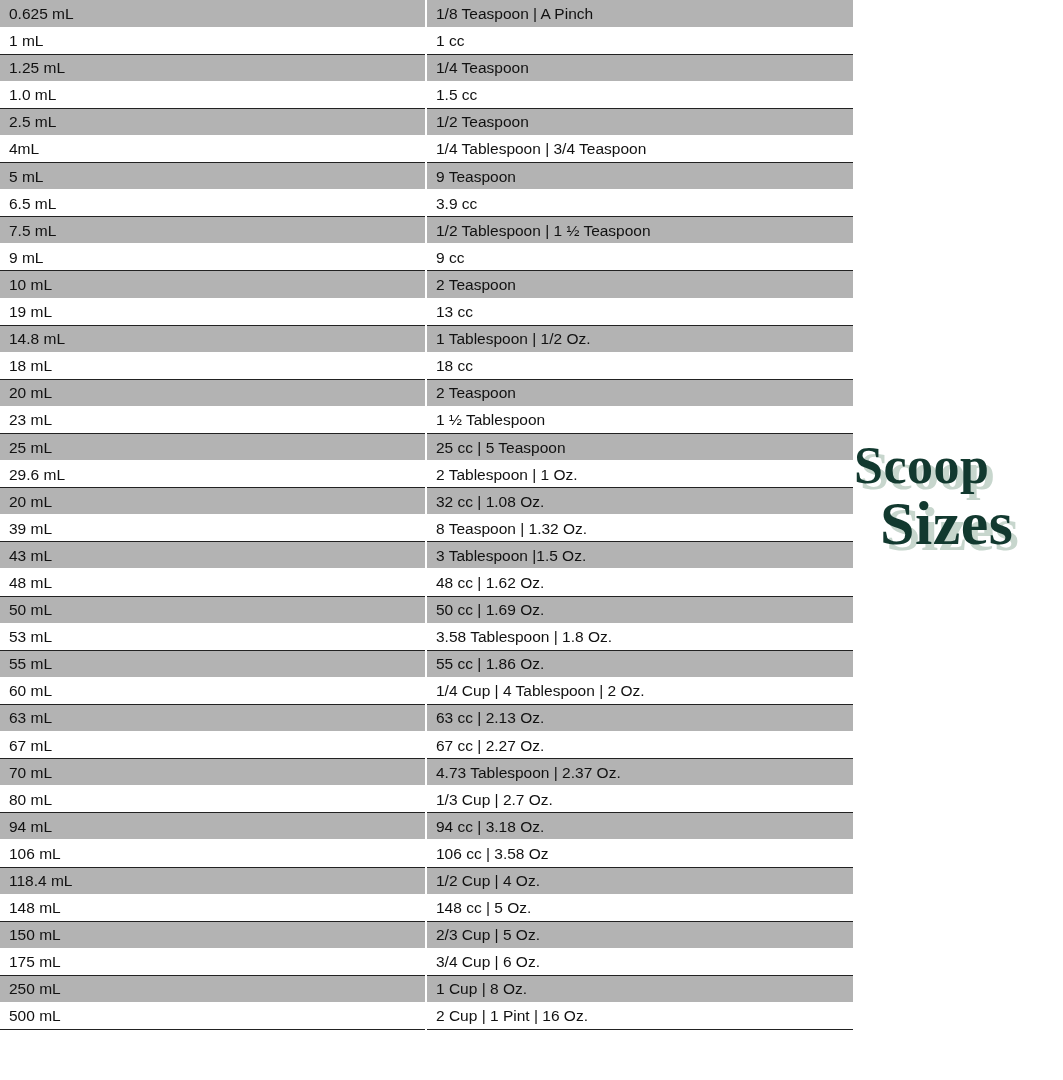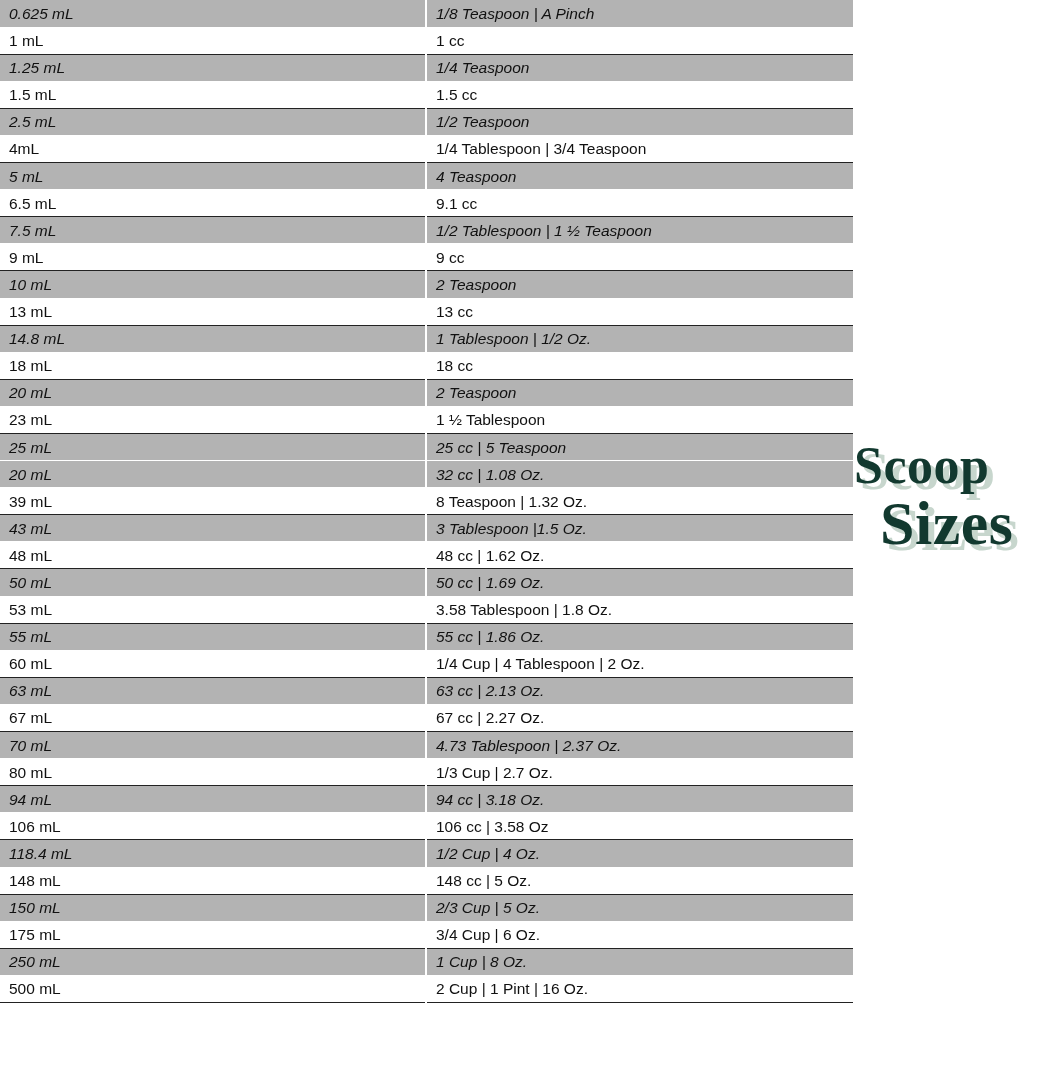--- a/index.html
+++ b/index.html
@@ -37,21 +37,20 @@
   }
   #conversion-table td.col-ml {
     width: 416px;
     border-right: 2px solid #ffffff;
   }
   #conversion-table td.col-eq {
     width: 417px;
   }
   #conversion-table tr.shaded td {
     background: #b3b3b3;
-    font-style: italic;
   }
   #conversion-table tr.plain td {
     background: #ffffff;
     border-bottom: 1px solid #222222;
   }
   .logo {
     position: absolute;
     left: 846px;
     top: 436px;
     width: 210px;
@@ -86,53 +85,53 @@
       </tr>
       <tr class="plain">
         <td class="col-ml">1 mL</td>
         <td class="col-eq">1 cc</td>
       </tr>
       <tr class="shaded">
         <td class="col-ml">1.25 mL</td>
         <td class="col-eq">1/4 Teaspoon</td>
       </tr>
       <tr class="plain">
-        <td class="col-ml">1.5 mL</td>
+        <td class="col-ml">1.0 mL</td>
         <td class="col-eq">1.5 cc</td>
       </tr>
       <tr class="shaded">
         <td class="col-ml">2.5 mL</td>
         <td class="col-eq">1/2 Teaspoon</td>
       </tr>
       <tr class="plain">
         <td class="col-ml">4mL</td>
         <td class="col-eq">1/4 Tablespoon | 3/4 Teaspoon</td>
       </tr>
       <tr class="shaded">
         <td class="col-ml">5 mL</td>
-        <td class="col-eq">4 Teaspoon</td>
+        <td class="col-eq">9 Teaspoon</td>
       </tr>
       <tr class="plain">
         <td class="col-ml">6.5 mL</td>
-        <td class="col-eq">9.1 cc</td>
+        <td class="col-eq">3.9 cc</td>
       </tr>
       <tr class="shaded">
         <td class="col-ml">7.5 mL</td>
         <td class="col-eq">1/2 Tablespoon | 1 ½ Teaspoon</td>
       </tr>
       <tr class="plain">
         <td class="col-ml">9 mL</td>
         <td class="col-eq">9 cc</td>
       </tr>
       <tr class="shaded">
         <td class="col-ml">10 mL</td>
         <td class="col-eq">2 Teaspoon</td>
       </tr>
       <tr class="plain">
-        <td class="col-ml">13 mL</td>
+        <td class="col-ml">19 mL</td>
         <td class="col-eq">13 cc</td>
       </tr>
       <tr class="shaded">
         <td class="col-ml">14.8 mL</td>
         <td class="col-eq">1 Tablespoon | 1/2 Oz.</td>
       </tr>
       <tr class="plain">
         <td class="col-ml">18 mL</td>
         <td class="col-eq">18 cc</td>
       </tr>
@@ -140,20 +139,24 @@
         <td class="col-ml">20 mL</td>
         <td class="col-eq">2 Teaspoon</td>
       </tr>
       <tr class="plain">
         <td class="col-ml">23 mL</td>
         <td class="col-eq">1 ½ Tablespoon</td>
       </tr>
       <tr class="shaded">
         <td class="col-ml">25 mL</td>
         <td class="col-eq">25 cc | 5 Teaspoon</td>
+      </tr>
+      <tr class="plain">
+        <td class="col-ml">29.6 mL</td>
+        <td class="col-eq">2 Tablespoon | 1 Oz.</td>
       </tr>
       <tr class="shaded">
         <td class="col-ml">20 mL</td>
         <td class="col-eq">32 cc | 1.08 Oz.</td>
       </tr>
       <tr class="plain">
         <td class="col-ml">39 mL</td>
         <td class="col-eq">8 Teaspoon | 1.32 Oz.</td>
       </tr>
       <tr class="shaded">

